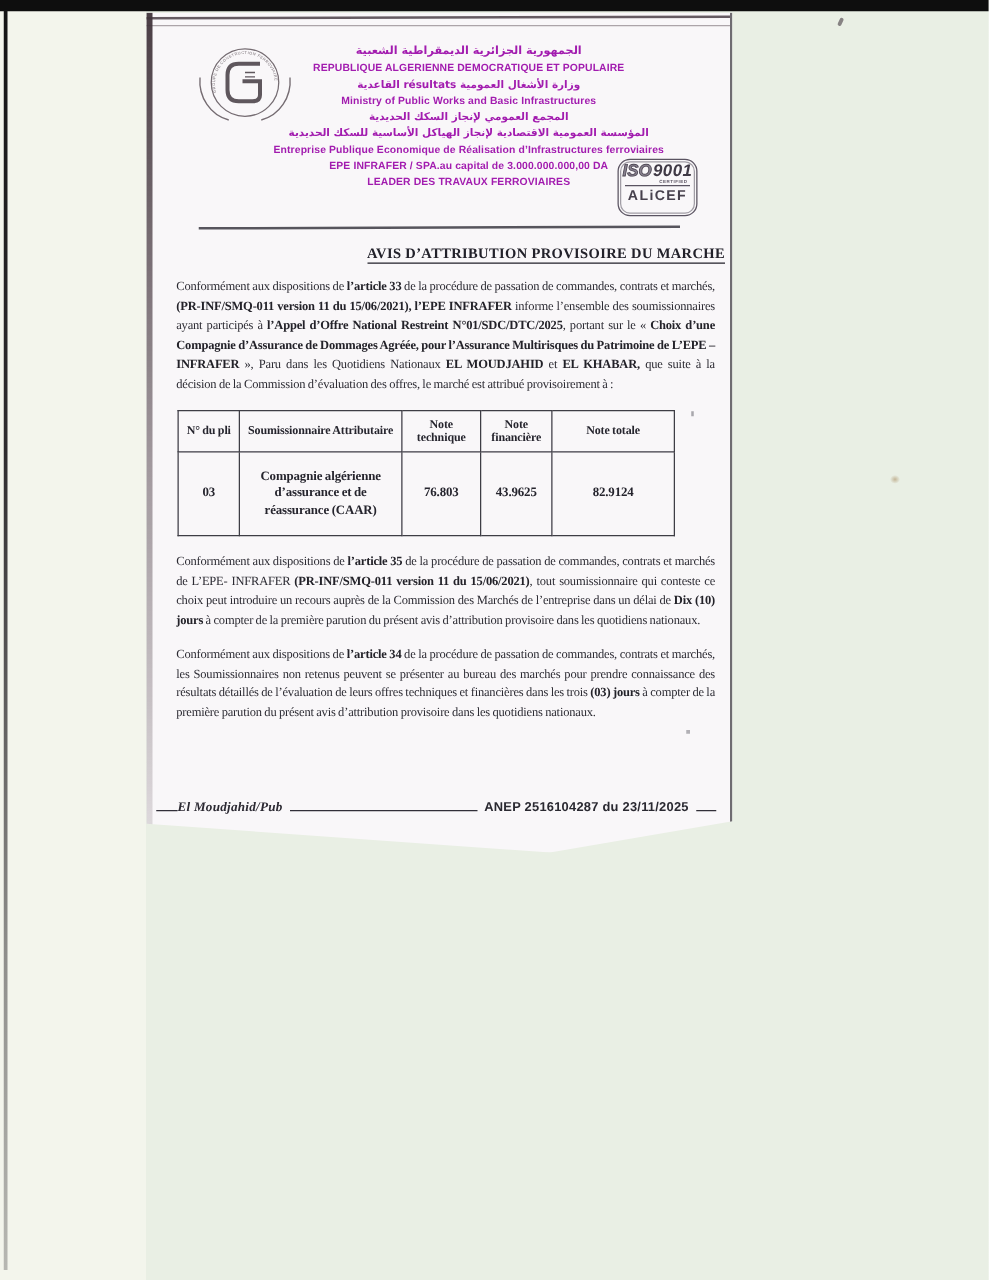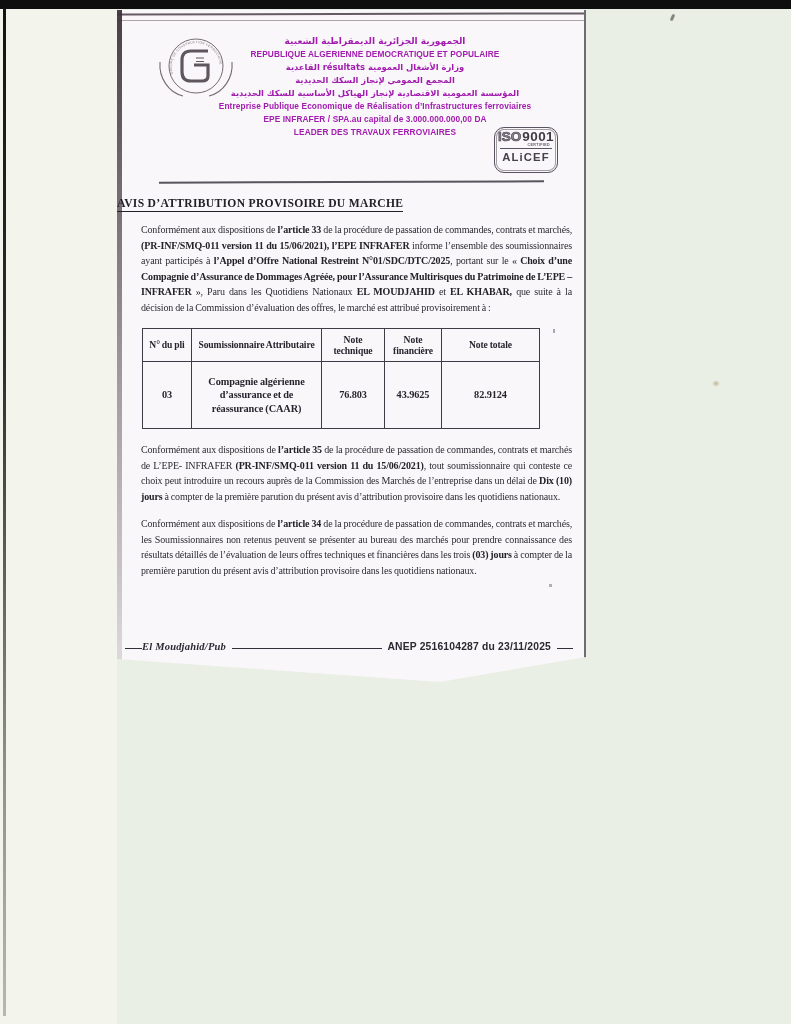--- a/index.html
+++ b/index.html
@@ -26,29 +26,29 @@
   .gcf-logo{position:absolute;left:30px;top:22px;width:96px;height:74px;}
   .hdr{position:absolute;left:95px;right:48px;top:25px;text-align:center;color:#a21caf;}
   .hdr .ar{font-family:"DejaVu Sans",sans-serif;font-weight:bold;font-size:8.4px;line-height:13px;direction:rtl;}
   .hdr .ar1{font-size:9px;}
   .hdr .fr{font-family:"Liberation Sans",sans-serif;font-weight:bold;font-size:8.3px;line-height:13px;letter-spacing:.1px;}
   .rail-logo{position:absolute;right:41px;top:22px;width:68px;height:89px;}
   .iso{position:absolute;right:28px;top:117px;width:64px;height:46px;box-sizing:border-box;
     border:1.6px solid #5a5361;border-radius:10px;padding:3px 4px 2px;
     box-shadow:inset 0 0 0 1px #f9f7f9,inset 0 0 0 2px rgba(90,83,97,.55);
     font-family:"Liberation Sans",sans-serif;color:#4a4450;background:#f9f7f9;}
-  .iso-top{display:flex;justify-content:center;align-items:baseline;gap:1px;font-weight:bold;font-size:13.5px;line-height:12px;}
+  .iso-top{display:flex;justify-content:center;align-items:baseline;gap:1px;font-weight:bold;font-size:13.5px;line-height:12px;font-style:italic;}
   .iso-word{color:#8a8390;-webkit-text-stroke:.7px #4e4854;}
   .iso-num{color:#403a46;letter-spacing:.4px;}
   .iso-cert{font-size:3.6px;font-weight:bold;letter-spacing:.4px;text-align:right;margin:0 3px 1px 0;color:#5f5866;line-height:4px;}
   .iso-div{border-top:1px solid #5a5361;margin:0 1px 1.5px;}
   .iso-brand{text-align:center;font-weight:bold;font-size:11.3px;letter-spacing:1.1px;color:#47414d;line-height:12px;}
   .rule{position:absolute;top:171px;left:42px;right:42px;height:2px;background:#45434b;transform:rotate(-.2deg);opacity:.9;}
   
-  .title{position:absolute;top:183px;left:0;right:6px;text-align:left;}
+  .title{position:absolute;top:183px;left:0;right:6px;text-align:right;}
   .title span{font-family:"Liberation Serif",serif;font-weight:bold;font-size:11.6px;letter-spacing:.3px;
     color:#22212a;border-bottom:1.2px solid #22212a;padding-bottom:1px;}
   .content{position:absolute;top:212px;left:24px;right:14px;font-size:10px;line-height:15.5px;
     color:#2c2b33;text-align:justify;letter-spacing:-.15px;word-spacing:-.35px;}
   .content p{margin:0 0 12px;}
   .bd{font-weight:bold;color:#232229;}
   
   .award-table{border-collapse:collapse;table-layout:fixed;width:397px;margin:13px 0 13px 1px;}
   .award-table th,.award-table td{border:1.4px solid #3e3d45;text-align:center;vertical-align:middle;
     font-family:"Liberation Serif",serif;font-weight:bold;color:#26252e;letter-spacing:-.1px;}
@@ -91,20 +91,21 @@
         <path d="M 49,26 H 57 M 49,29.5 H 57" stroke="#5f575d" stroke-width="1.1"></path>
         <path d="M 13,30 A 30,32 0 0 0 36,64" fill="none" stroke="#756c72" stroke-width="1.1"></path>
         <path d="M 85,30 A 30,32 0 0 1 62,64" fill="none" stroke="#756c72" stroke-width="1.1"></path>
       </svg>
     </div>
 
     <div class="hdr">
       <div class="ar ar1" dir="rtl">الجمهورية الجزائرية الديمقراطية الشعبية</div>
       <div class="fr">REPUBLIQUE ALGERIENNE DEMOCRATIQUE ET POPULAIRE</div>
       <div class="ar" dir="rtl">وزارة الأشغال العمومية résultats القاعدية</div>
+      <div class="fr">Ministry of Public Works and Basic Infrastructures</div>
       <div class="ar" dir="rtl">المجمع العمومي لإنجاز السكك الحديدية</div>
       <div class="ar" dir="rtl">المؤسسة العمومية الاقتصادية لإنجاز الهياكل الأساسية للسكك الحديدية</div>
       <div class="fr">Entreprise Publique Economique de Réalisation d’Infrastructures ferroviaires</div>
       <div class="fr">EPE INFRAFER / SPA.au capital de 3.000.000.000,00 DA</div>
       <div class="fr">LEADER DES TRAVAUX FERROVIAIRES</div>
     </div>
 
 
     <div class="iso">
       <div class="iso-top">

